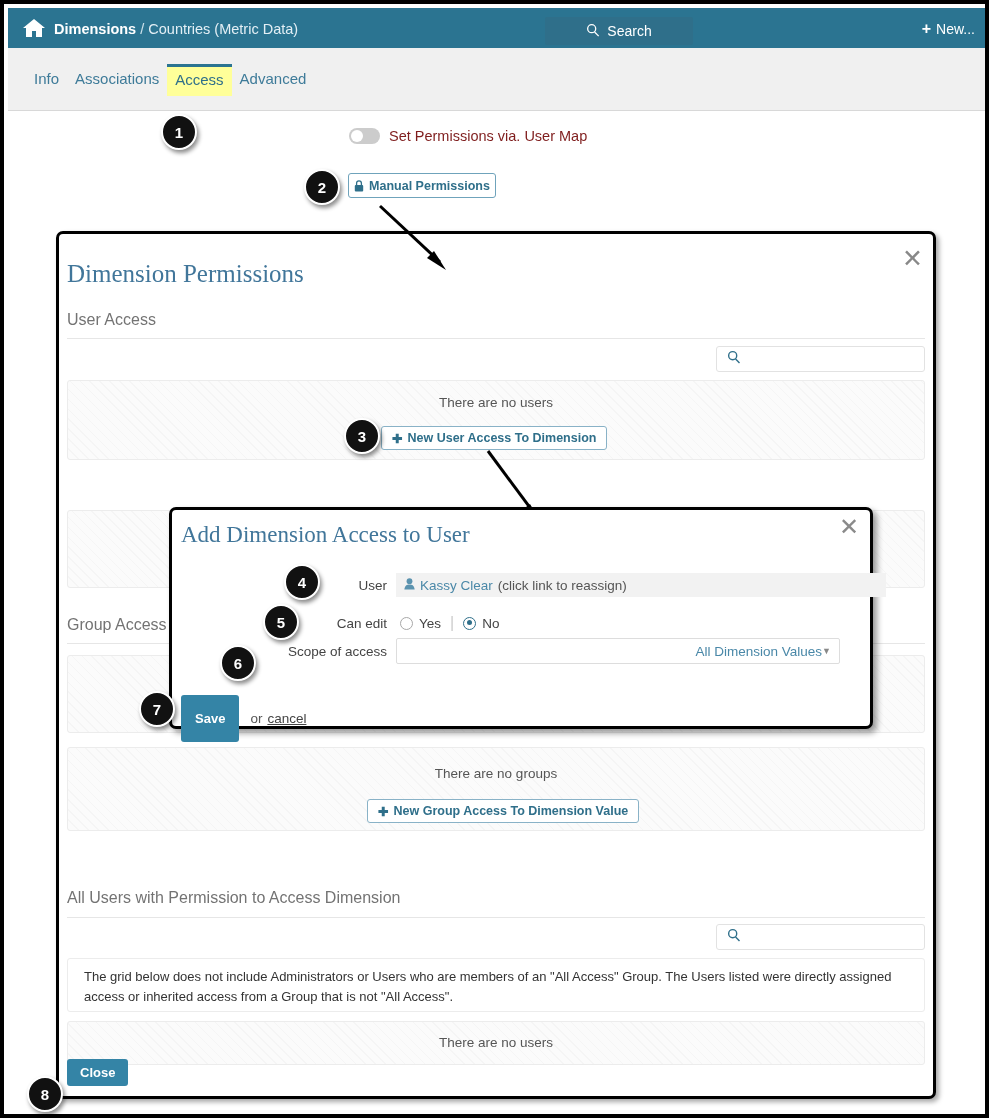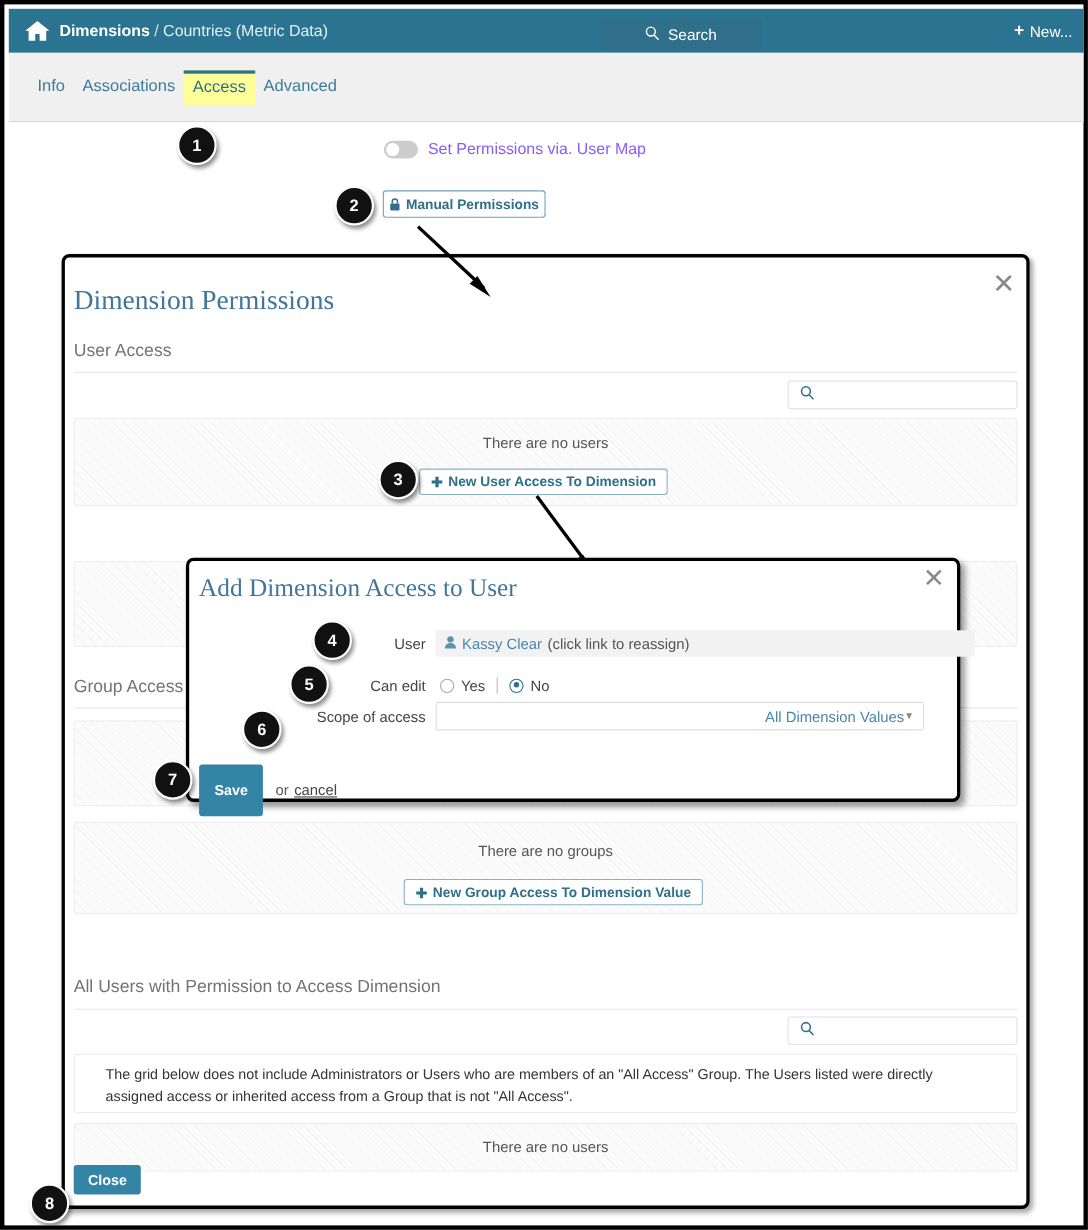--- a/index.html
+++ b/index.html
@@ -75,21 +75,21 @@
     display:flex;align-items:center;gap:9px;
   }
   .toggle{
     width:31px;height:16px;border-radius:8px;background:#cccccc;
     position:relative;cursor:pointer;flex:0 0 auto;
   }
   .toggle .knob{
     position:absolute;left:2px;top:2px;width:12px;height:12px;
     border-radius:50%;background:#ffffff;
   }
-  .toggle-label{font-size:14.5px;color:#8b5cf6;white-space:nowrap;}
+  .toggle-label{font-size:14.5px;color:#7f1d1d;white-space:nowrap;}
 
   
   .manual-btn{
     position:absolute;left:344px;top:169px;width:148px;height:25px;
     background:#ffffff;border:1px solid #6fa3bb;border-radius:3px;
     color:#2f6f8a;font-size:12.5px;font-weight:bold;
     display:flex;align-items:center;justify-content:center;gap:5px;
     cursor:pointer;box-sizing:border-box;
     font-family:"Liberation Sans", sans-serif;
   }
@@ -143,21 +143,21 @@
     background:#ffffff;border:1px solid #89b2c7;border-radius:3px;
     color:#2f6f8a;font-size:12.5px;font-weight:bold;
     display:flex;align-items:center;justify-content:center;gap:5px;
     cursor:pointer;white-space:nowrap;padding:0 10px;
     font-family:"Liberation Sans", sans-serif;
   }
   .note-box{
     position:absolute;box-sizing:border-box;
     border:1px solid #ececec;border-radius:3px;background:#ffffff;
     font-size:13px;color:#333333;line-height:1.55;
-    padding:8px 28px;
+    padding:8px 16px;
   }
   .close-btn{
     position:absolute;left:8px;bottom:10px;
     background:#3484a6;color:#ffffff;border:none;border-radius:3px;
     font-size:13px;font-weight:bold;padding:6px 13px;cursor:pointer;
     font-family:"Liberation Sans", sans-serif;
   }
 
   
   .modal-inner{

